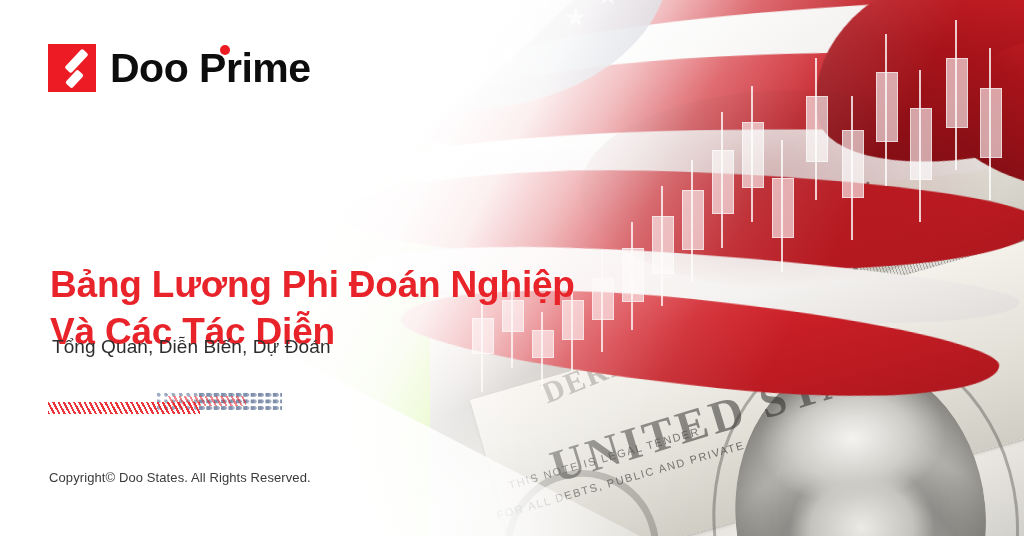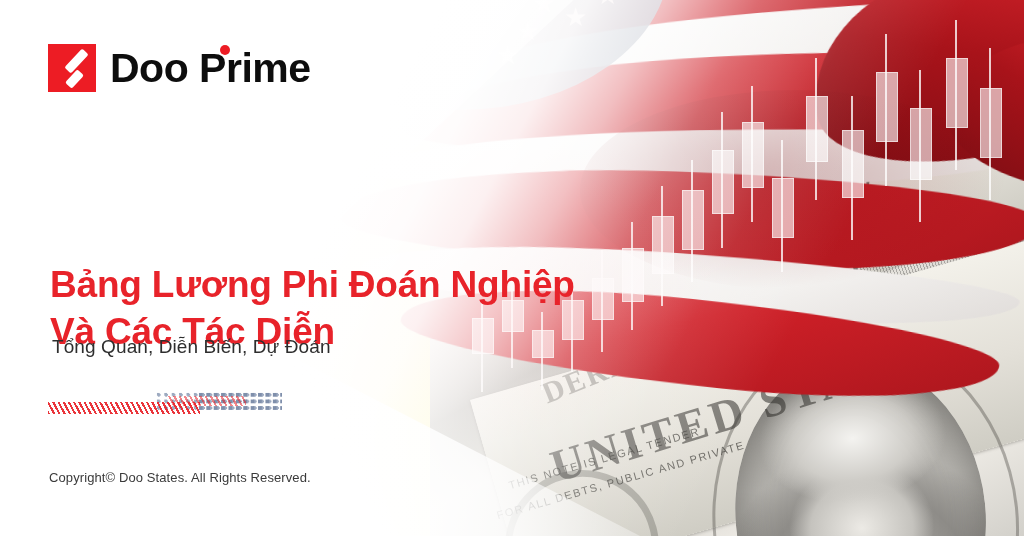--- a/index.html
+++ b/index.html
@@ -10,21 +10,21 @@
   }
   body {
     font-family: "Liberation Sans", sans-serif;
   }
 
   .banner {
     position: relative;
     width: 1024px;
     height: 536px;
     overflow: hidden;
-    background: #fef9c3;
+    background: #bef264;
     user-select: none;
   }
 
   
   .bg-art {
     position: absolute;
     inset: 0;
     overflow: hidden;
   }
 

